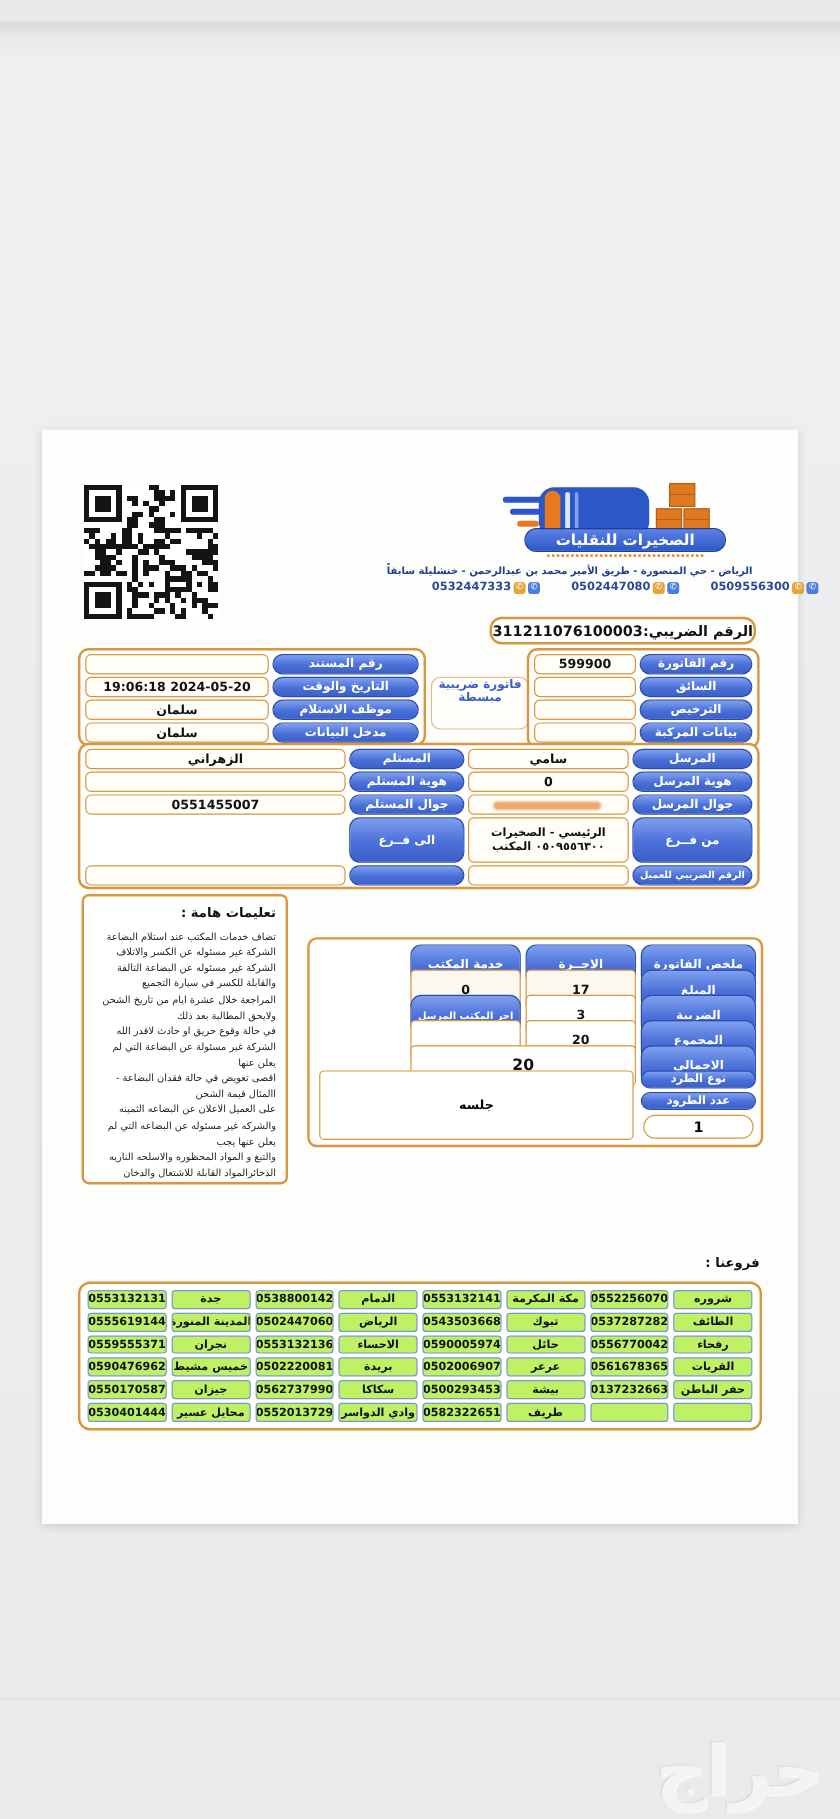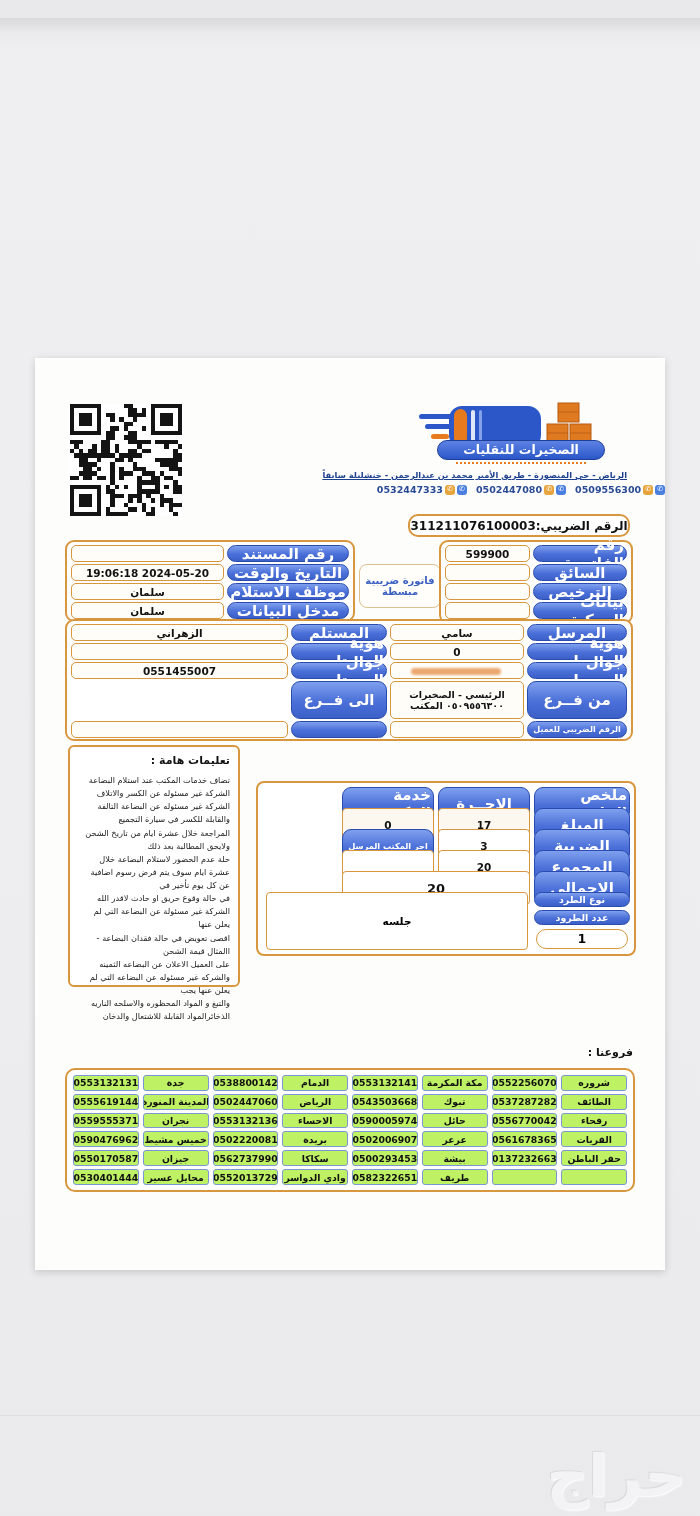--- a/index.html
+++ b/index.html
@@ -22,39 +22,39 @@
   .page{position:absolute;left:35px;top:340px;width:630px;height:912px;background:#fdfdfc;
     box-shadow:0 2px 8px rgba(0,0,0,0.16);}
   
   .qr{position:absolute;left:34px;top:46px;width:114px;height:112px;background:#fff;}
   .logo-block{position:absolute;left:380px;top:40px;width:212px;text-align:center;}
   .logo-art{position:relative;height:58px;}
   .brand-banner{position:relative;margin:-16px auto 0 auto;width:168px;height:20px;z-index:2;
     background:linear-gradient(180deg,#5d82e4,var(--brand_blue));border:1px solid #1d3f9a;
     border-radius:11px;color:#fff;font-weight:bold;font-size:12.5px;line-height:18px;direction:rtl;}
   .brand-dots{margin:2px auto 0 auto;width:130px;border-bottom:2px dotted var(--brand_orange);}
-  .address-line{margin-top:6px;font-size:8.3px;font-weight:bold;color:#1c3f8e;direction:rtl;white-space:nowrap;text-decoration:underline;}
-  .phones-row{margin-top:4px;display:flex;justify-content:center;gap:9px;direction:ltr;}
+  .address-line{margin-top:6px;font-size:8.3px;font-weight:bold;color:#1c3f8e;direction:rtl;white-space:nowrap;}
+  .phones-row{margin-top:4px;display:flex;justify-content:center;gap:26px;direction:ltr;}
   .phone-item{display:flex;align-items:center;gap:2px;font-size:9.5px;font-weight:bold;color:#2a4a96;}
   .picon{width:10px;height:10px;border-radius:3px;display:inline-flex;align-items:center;
     justify-content:center;font-size:7px;color:#fff;line-height:1;}
   .picon.gold{background:#e8a43c;}
   .picon.blue{background:#4a7fe0;}
   .tax-box{position:absolute;left:373px;top:156px;width:222px;height:23px;background:#fff;
     border:2px solid var(--border_orange);border-radius:10px;display:flex;align-items:center;
     justify-content:center;direction:rtl;font-size:12px;font-weight:bold;color:#111;}
   .stamp{position:absolute;left:324px;top:206px;width:82px;height:44px;border:1.5px solid #dcc08e;
-    border-radius:8px;display:flex;flex-direction:column;align-items:center;justify-content:center;
+    border-radius:8px;display:flex;flex-direction:column;align-items:center;
     color:#3a5fc0;font-size:10px;font-weight:bold;direction:rtl;background:#fffefb;}
   
   .group{position:absolute;border:2px solid var(--border_orange);border-radius:9px;background:#fff;
     padding:3px 4px;display:flex;flex-direction:column;gap:2px;}
   .frow{display:flex;direction:rtl;gap:3px;}
   .pill{background:linear-gradient(180deg,#7fa0ee 0%,var(--label_blue) 55%,#3c60c8 100%);
-    border:1px solid #2a4cae;border-radius:9px;color:#fff;font-weight:bold;font-size:15px;
+    border:1px solid #2a4cae;border-radius:9px;color:#fff;font-weight:bold;font-size:10px;
     display:flex;align-items:center;justify-content:center;height:17px;direction:rtl;padding:0 2px;}
   .vbox{background:#fffdf7;border:1px solid var(--border_orange);border-radius:5px;display:flex;
     align-items:center;justify-content:center;font-size:10.5px;font-weight:bold;color:#111;
     height:17px;direction:rtl;position:relative;overflow:hidden;}
   .meta-left{left:30px;top:182px;width:290px;height:82px;}
   .meta-left .pill{width:122px;}
   .meta-left .vbox{flex:1;text-align:right;}
   .meta-right{left:404px;top:182px;width:194px;height:84px;}
   .meta-right .pill{width:94px;}
   .meta-right .vbox{flex:1;}
@@ -445,21 +445,20 @@
         <div class="vbox lv"></div>
       </div>
     </div>
 
     <div class="terms">
       <div class="terms-title">تعليمات هامة :</div>
       <p>تضاف خدمات المكتب عند استلام البضاعة</p>
       <p>الشركة غير مسئوله عن الكسر والاتلاف</p>
       <p>الشركة غير مسئوله عن البضاعة التالفة والقابلة للكسر في سيارة التجميع</p>
       <p>المراجعة خلال عشرة ايام من تاريخ الشحن ولايحق المطالبة بعد ذلك</p>
-      <p>حلة عدم الحضور لاستلام البضاعة خلال عشرة ايام سوف يتم فرض رسوم اضافية عن كل يوم تأخير في</p>
       <p>في حالة وقوع حريق او حادث لاقدر الله الشركة غير مسئولة عن البضاعة التي لم يعلن عنها</p>
       <p>اقصى تعويض في حالة فقدان البضاعة - االمثال قيمة الشحن</p>
       <p>على العميل الاعلان عن البضاعه الثمينه والشركه غير مسئوله عن البضاعه التي لم يعلن عنها يجب</p>
       <p>والتبغ و المواد المحظوره والاسلحه الناريه الذخائرالمواد القابلة للاشتعال والدخان</p>
     </div>
 
     <div class="summary">
       <div class="scell pill" style="right:4px;width:96px;top:4px;">ملخص الفاتورة</div>
       <div class="scell pill" style="right:104px;width:92px;top:4px;">الاجــرة</div>
       <div class="scell pill" style="right:200px;width:92px;top:4px;">خدمة المكتب</div>

